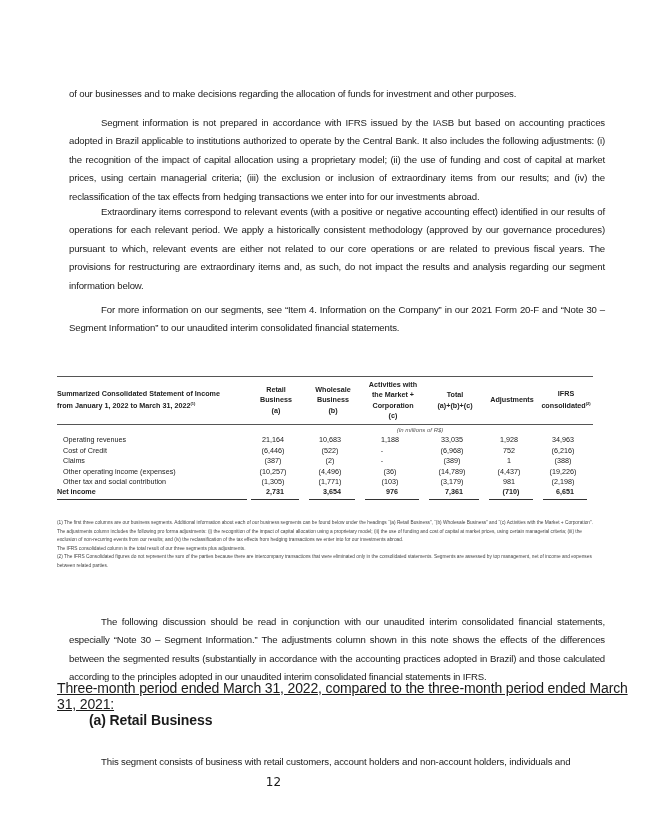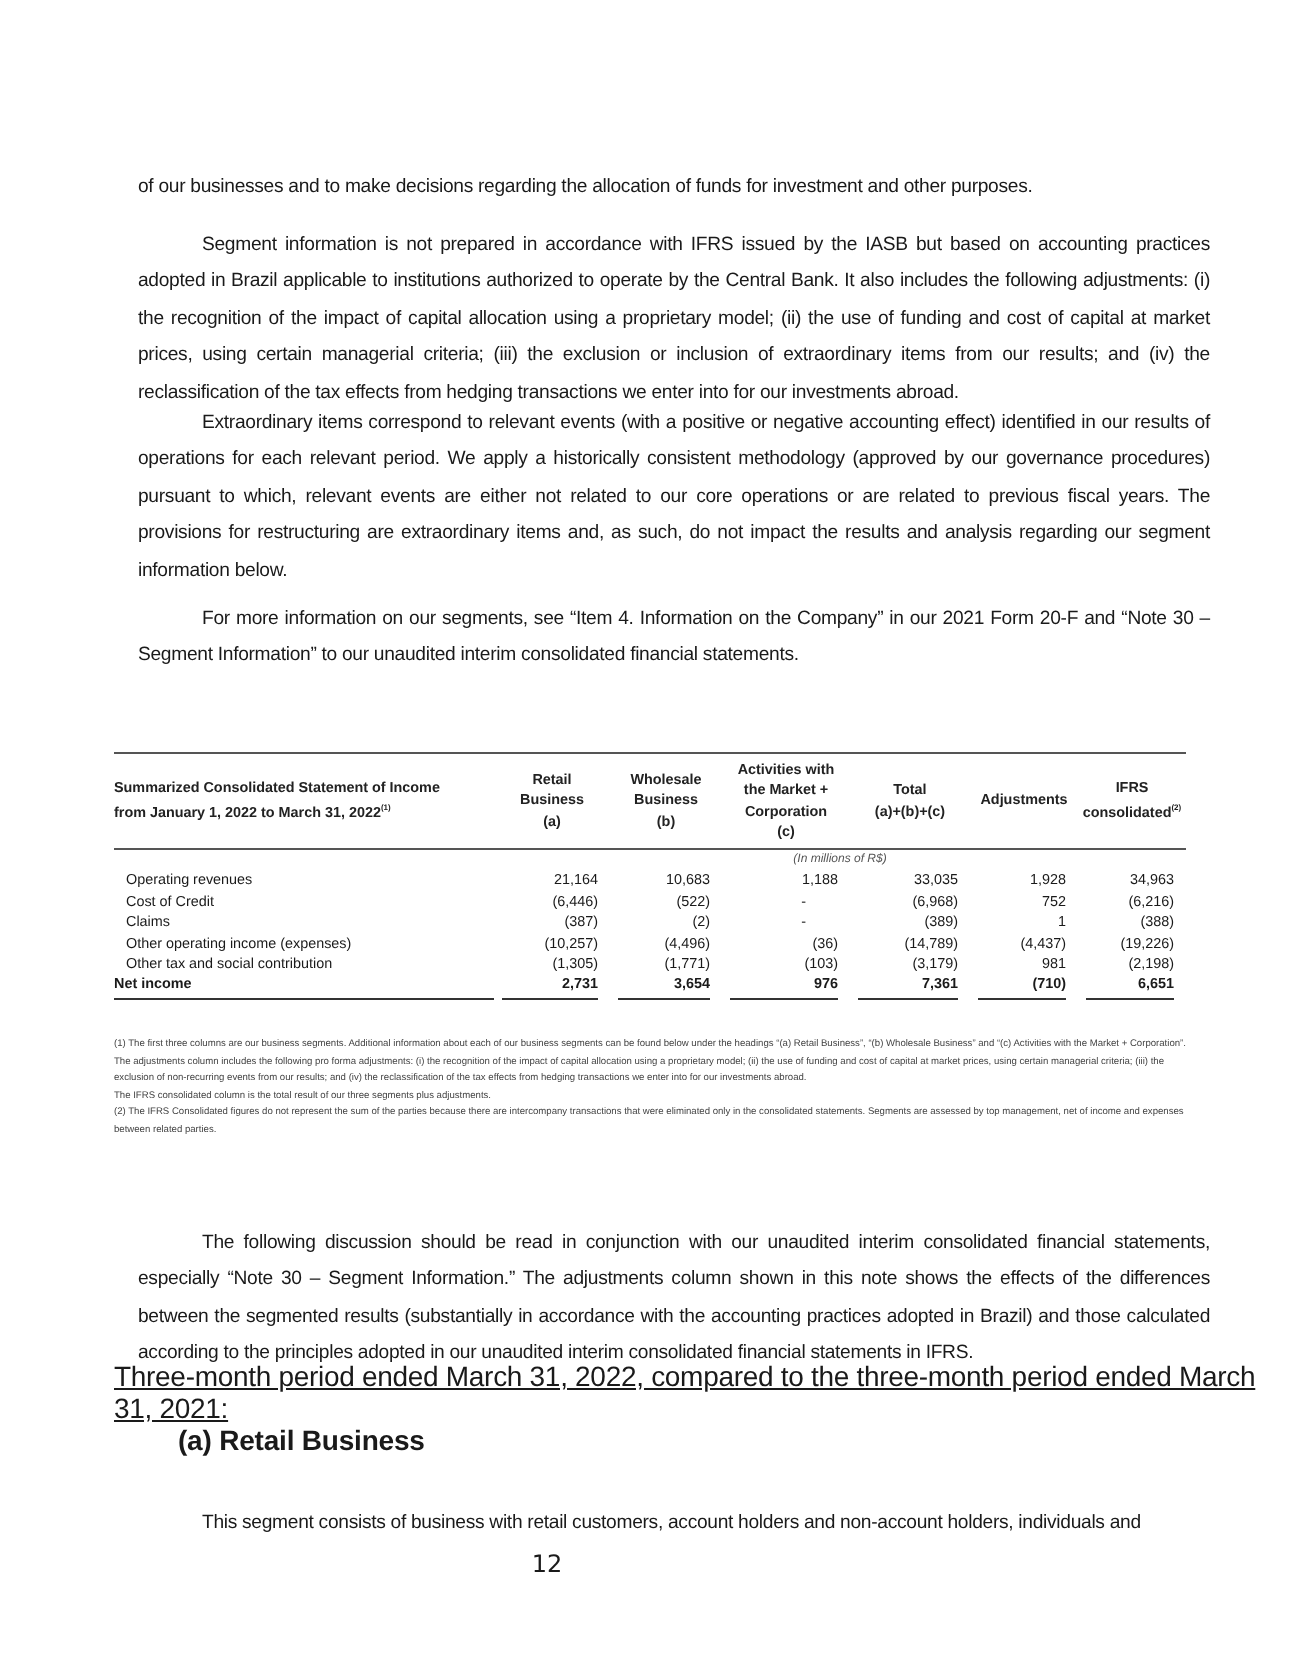--- a/index.html
+++ b/index.html
@@ -8,21 +8,21 @@
   .page { position: absolute; left: 0; top: 0; width: 649px; height: 840px; }
   .para { position: absolute; left: 57px; width: 536px; font-size: 9.6px; line-height: 18.4px;
           text-align: justify; letter-spacing: -0.15px; margin: 12px; }
   .para.indent { text-indent: 32px; }
   .tbl-wrap { position: absolute; left: 57px; top: 376px; width: 536px; }
   .rule-top { position: absolute; left: 0; top: 0; width: 536px; height: 1px; background: #555; }
   .rule-hdr { position: absolute; left: 0; top: 48px; width: 536px; height: 1.2px; background: #555; }
   table { position: absolute; left: 0; top: 0; width: 536px; border-collapse: collapse; font-size: 7.2px; }
   th { font-weight: bold; text-align: center; vertical-align: middle; line-height: 10.5px; padding: 0; color:#222; }
   th.first { text-align: left; }
-  td { padding: 0; line-height: 10.4px; height: 10.4px; text-align: right; white-space: nowrap; }
+  td { padding: 0; line-height: 10.4px; height: 10.4px; text-align: center; white-space: nowrap; }
   td.lbl { text-align: left; padding-left: 6px; }
   td.unit { text-align: center; font-style: italic; font-size: 6px; color: #555; height: 10px; }
   tr.net td { font-weight: bold; }
   tr.net td.lbl { padding-left: 0; }
   tr.net td .ul { border-bottom: 1.6px double #333; display: block; padding-bottom: 1px; }
   .colnum { padding-right: 6px; }
   sup { font-size: 4px; vertical-align: super; }
   .notes { position: absolute; left: 57px; top: 519px; width: 536px; font-size: 4.8px; line-height: 8.6px; color: #444; }
   .notes p { margin: 0; }
   .heading-u { position: absolute; left: 57px; top: 680px; font-size: 14px; text-decoration: underline; letter-spacing: -0.15px; }

